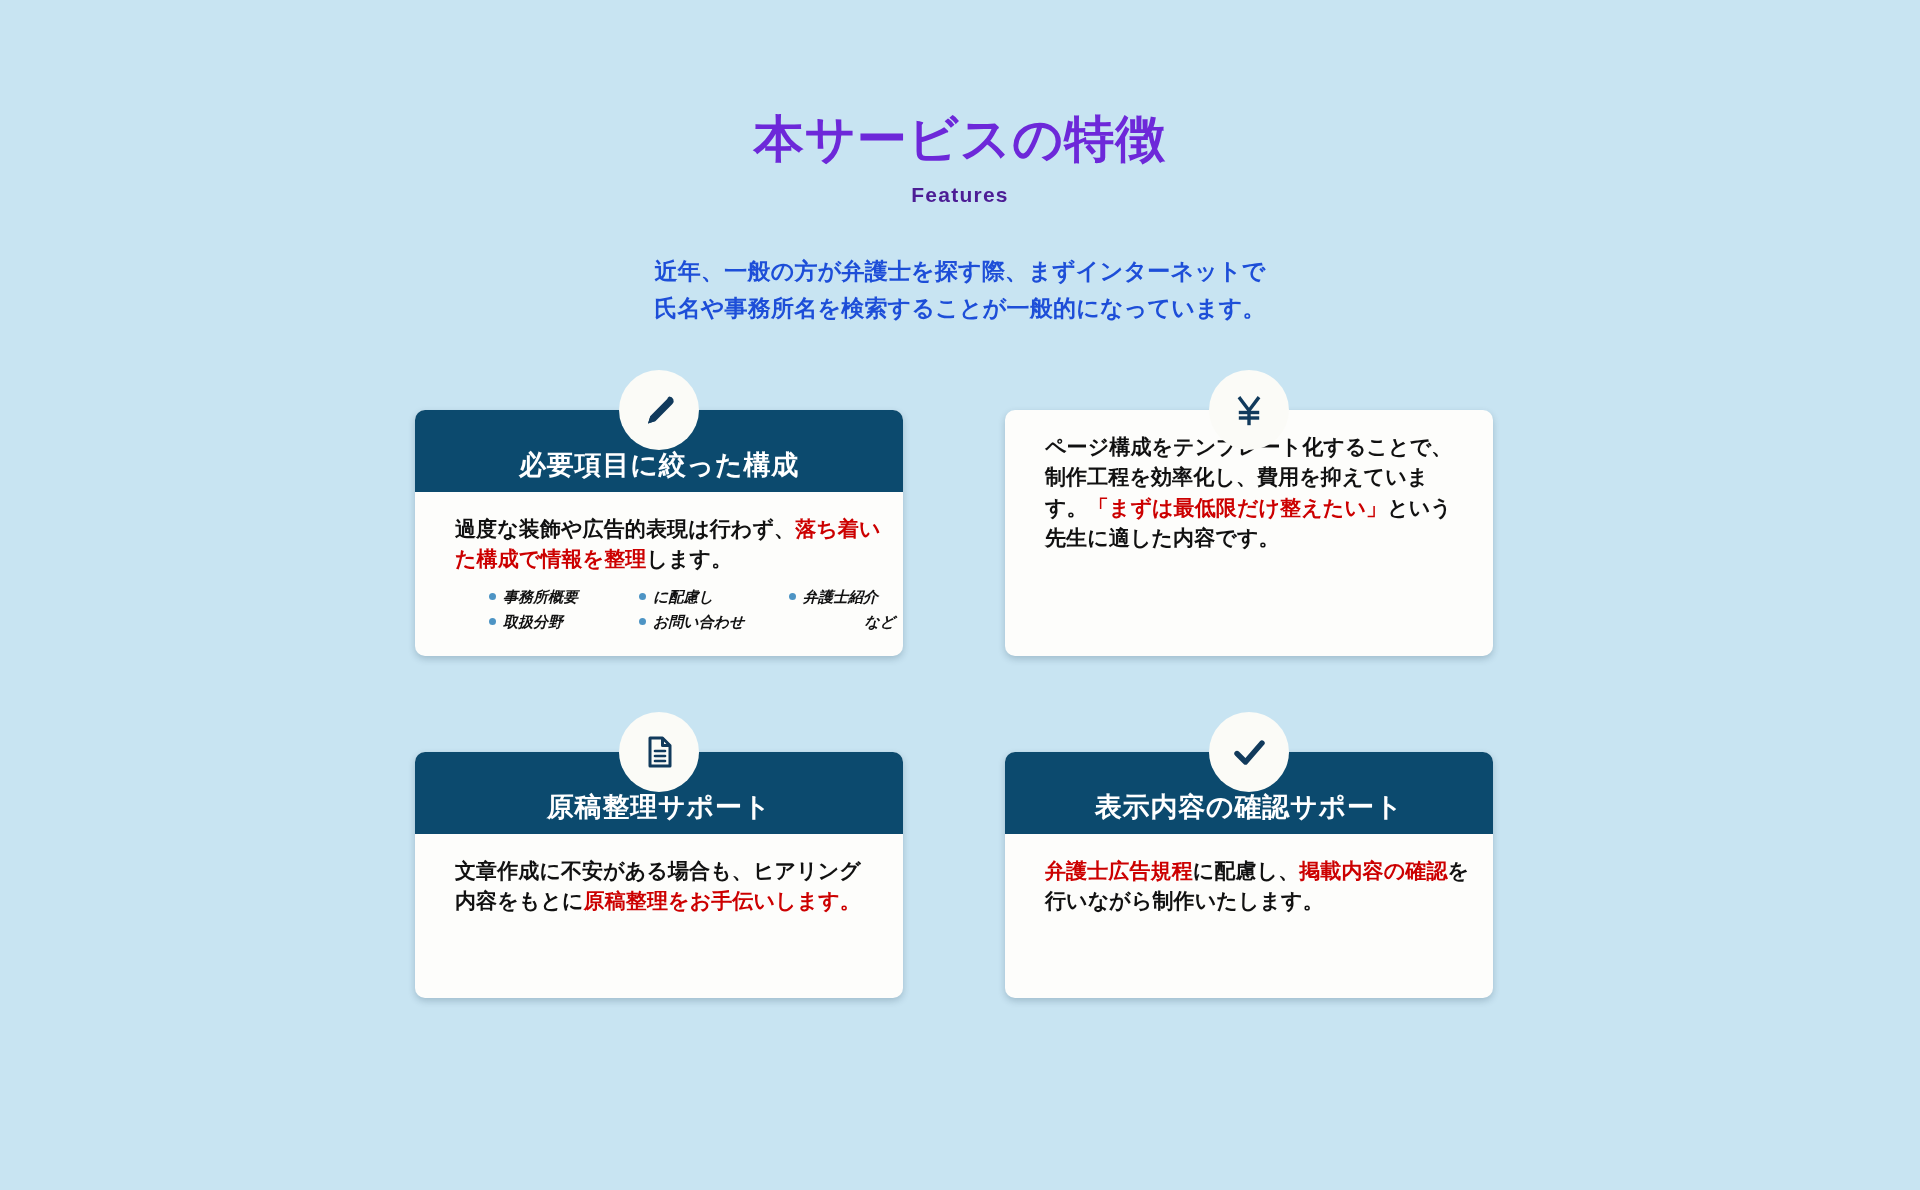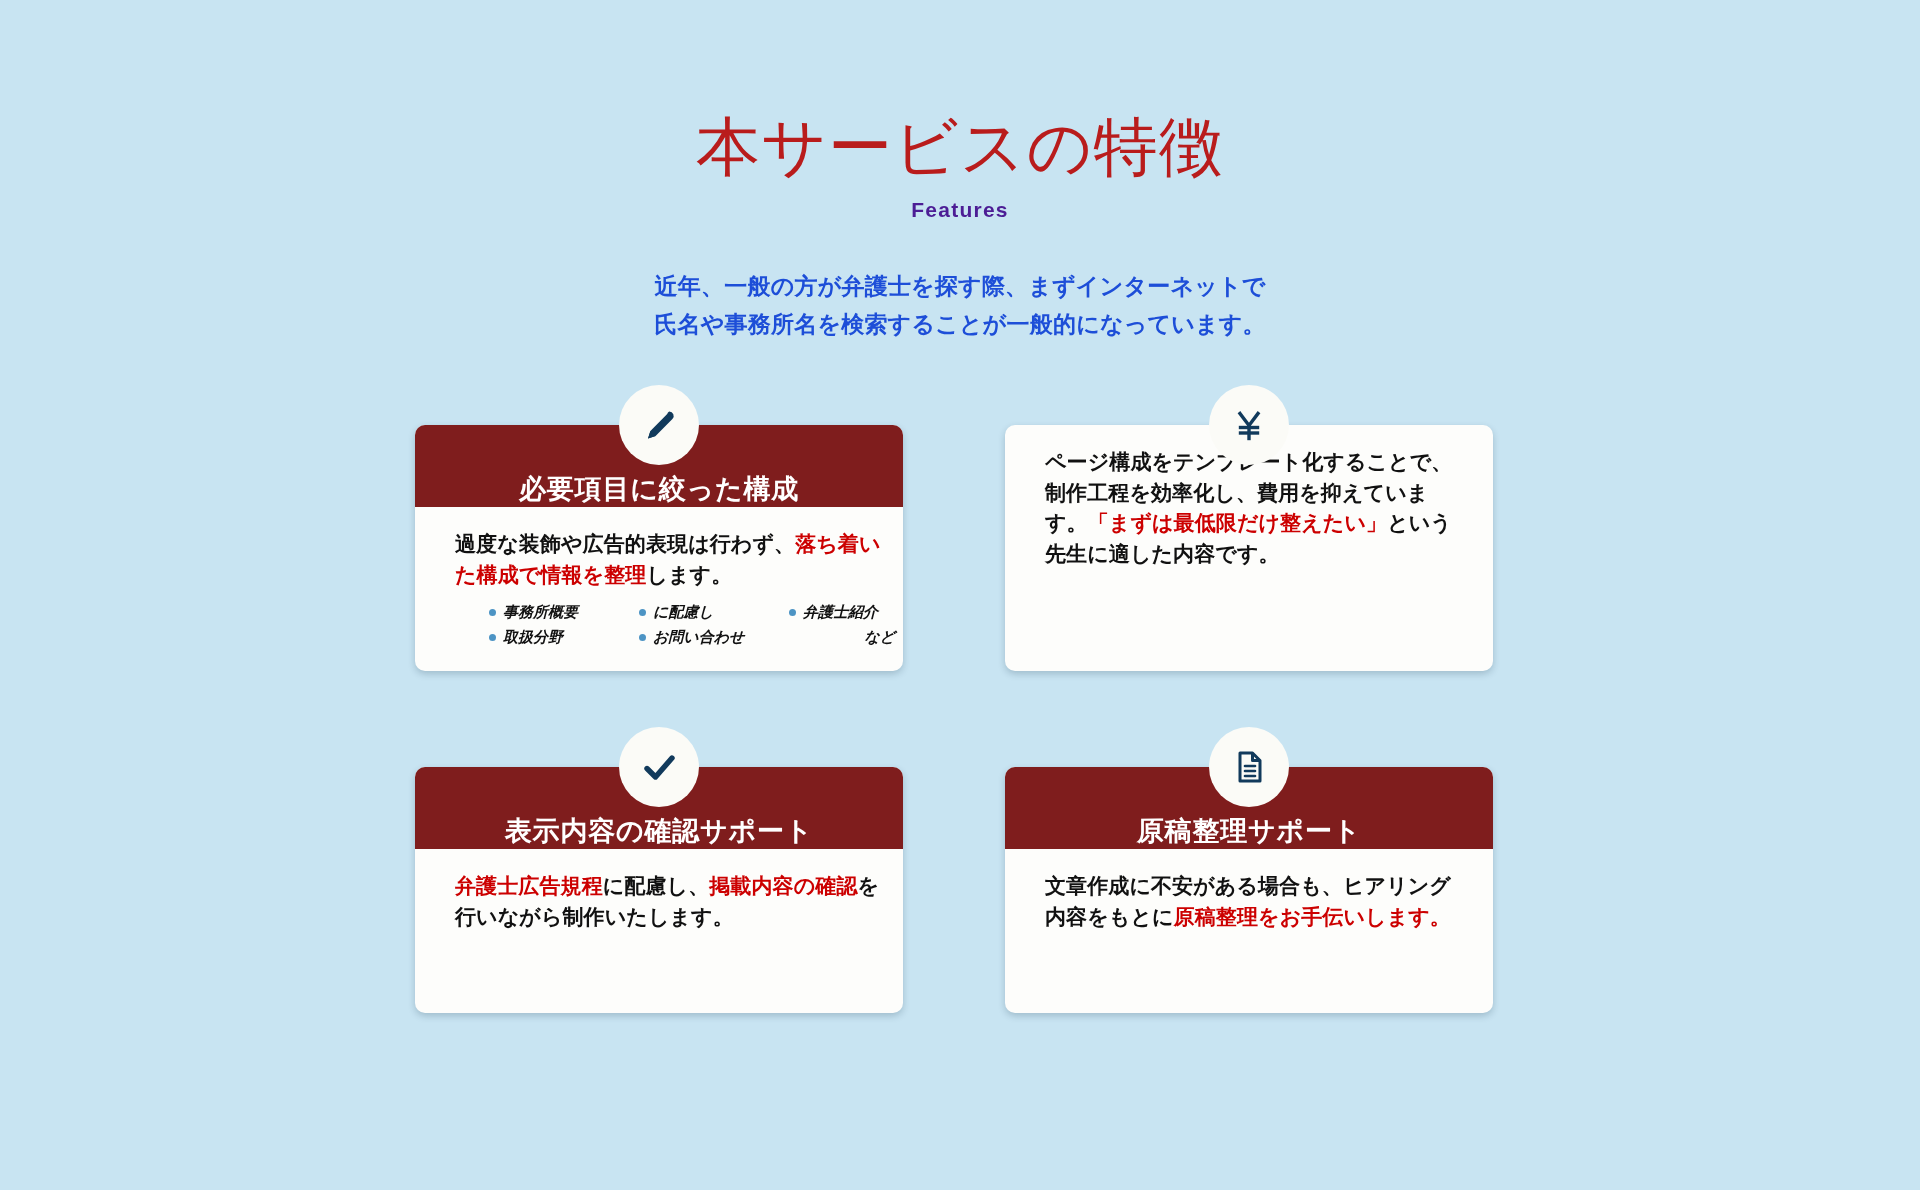--- a/index.html
+++ b/index.html
@@ -22,24 +22,24 @@
     position: relative;
   }
 
   
   .head-block {
     text-align: center;
     padding-top: 112px;
   }
 
   .section-title {
-    font-size: 64px;
-    font-weight: 400;
+    font-size: 50px;
+    font-weight: 700;
     letter-spacing: 0.02em;
-    color: #b91c1c;
+    color: #6d28d9;
     line-height: 1.1;
   }
 
   .section-subtitle {
     margin-top: 16px;
     font-size: 21px;
     font-weight: 700;
     letter-spacing: 0.06em;
     color: #4c1d95;
   }
@@ -85,27 +85,27 @@
     background: #fbfbf7;
     display: flex;
     align-items: center;
     justify-content: center;
     z-index: 3;
   }
 
   .card-icon svg { display: block; }
 
   .card-head {
-    background: #7f1d1d;
+    background: #0c4a6e;
     border-radius: 10px 10px 0 0;
     height: 82px;
     display: flex;
     align-items: flex-end;
     justify-content: center;
-    padding-bottom: 4px;
+    padding-bottom: 13px;
     position: relative;
     z-index: 1;
   }
 
   .card-head-title {
     color: #ffffff;
     font-size: 27px;
     font-weight: 700;
     letter-spacing: 0.03em;
     line-height: 1;
@@ -225,44 +225,44 @@
             </g>
           </svg>
         </div>
         <div class="card-body">
           <p class="card-text"><span>ページ構成をテンプレート化することで、制作工程を効率化し、費用を抑えています。</span><span class="hl">「まずは最低限だけ整えたい」</span><span>という先生に適した内容です。</span></p>
         </div>
       </div>
       <div class="card">
         <div class="card-icon">
           <svg width="44" height="44" viewBox="0 0 44 44">
-            <path d="M10 23.5 18.5 32 35 13" fill="none" stroke="#113a5c" stroke-width="5.4" stroke-linecap="round" stroke-linejoin="round"></path>
-          </svg>
-        </div>
-        <div class="card-head">
-          <div class="card-head-title">表示内容の確認サポート</div>
-        </div>
-        <div class="card-body">
-          <p class="card-text"><span class="hl">弁護士広告規程</span><span>に配慮し、</span><span class="hl">掲載内容の確認</span><span>を行いながら制作いたします。</span></p>
-        </div>
-      </div>
-      <div class="card">
-        <div class="card-icon">
-          <svg width="44" height="44" viewBox="0 0 44 44">
             <path d="M13 8h12.5L33 15.5V36H13z" fill="none" stroke="#113a5c" stroke-width="3" stroke-linejoin="round"></path>
             <path d="M25.5 8v7.5H33" fill="none" stroke="#113a5c" stroke-width="3" stroke-linejoin="round"></path>
             <g stroke="#113a5c" stroke-width="2.6" stroke-linecap="round">
               <path d="M18 21h10"></path>
               <path d="M18 26h10"></path>
               <path d="M18 31h10"></path>
             </g>
           </svg>
         </div>
         <div class="card-head">
           <div class="card-head-title">原稿整理サポート</div>
         </div>
         <div class="card-body">
           <p class="card-text"><span>文章作成に不安がある場合も、ヒアリング内容をもとに</span><span class="hl">原稿整理をお手伝いします。</span></p>
         </div>
       </div>
+      <div class="card">
+        <div class="card-icon">
+          <svg width="44" height="44" viewBox="0 0 44 44">
+            <path d="M10 23.5 18.5 32 35 13" fill="none" stroke="#113a5c" stroke-width="5.4" stroke-linecap="round" stroke-linejoin="round"></path>
+          </svg>
+        </div>
+        <div class="card-head">
+          <div class="card-head-title">表示内容の確認サポート</div>
+        </div>
+        <div class="card-body">
+          <p class="card-text"><span class="hl">弁護士広告規程</span><span>に配慮し、</span><span class="hl">掲載内容の確認</span><span>を行いながら制作いたします。</span></p>
+        </div>
+      </div>
     </div>
 
 </div>
 
 </body></html>

